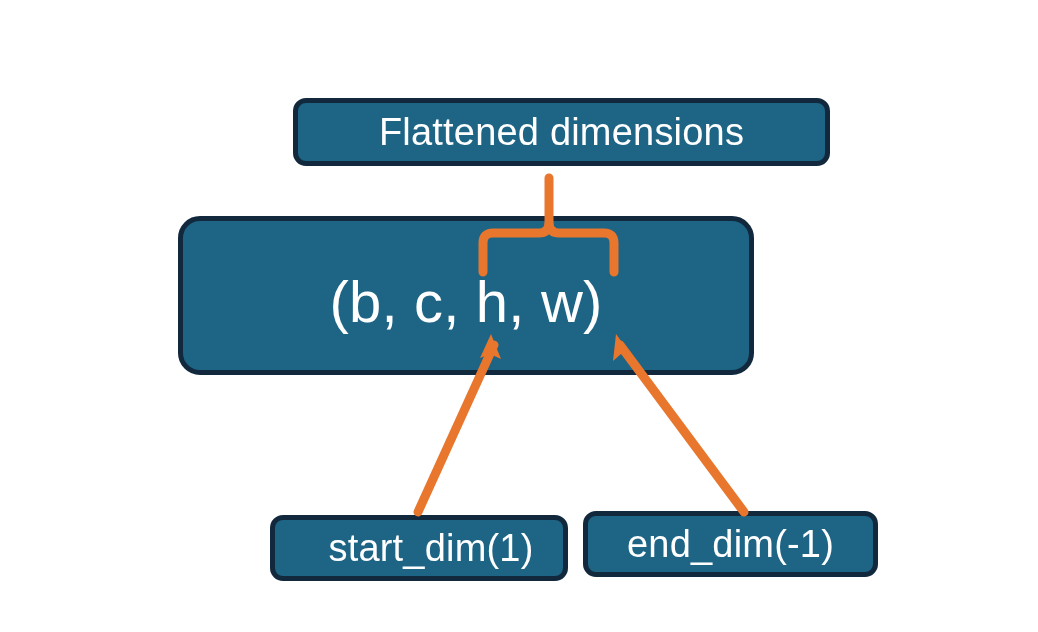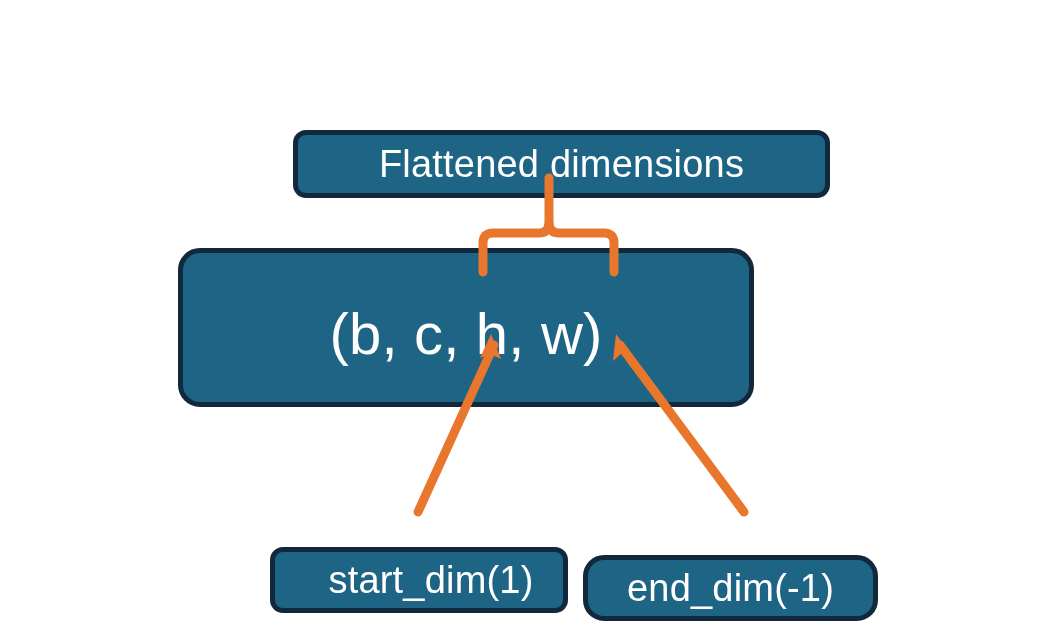--- a/index.html
+++ b/index.html
@@ -26,21 +26,20 @@
     border-radius: 14px;
     display: flex;
     align-items: center;
     justify-content: center;
     color: #ffffff;
     font-family: "Liberation Sans", sans-serif;
     font-weight: 400;
     letter-spacing: 0.2px;
     white-space: nowrap;
     z-index: 2;
-    margin-top: 32px;
   }
   #node-flattened {
     left: 293px;
     top: 98px;
     width: 537px;
     height: 68px;
     border-radius: 13px;
     font-size: 38px;
   }
   #node-shape {
@@ -61,24 +60,24 @@
     left: 270px;
     top: 515px;
     width: 298px;
     height: 66px;
     border-radius: 13px;
     font-size: 38px;
     padding-left: 24px;
   }
   #node-end-dim {
     left: 583px;
-    top: 523px;
+    top: 511px;
     width: 295px;
     height: 66px;
-    border-radius: 21px;
+    border-radius: 13px;
     font-size: 38px;
     justify-content: center;
   }
   #connectors {
     position: absolute;
     left: 0;
     top: 0;
     width: 1038px;
     height: 632px;
     z-index: 3;

